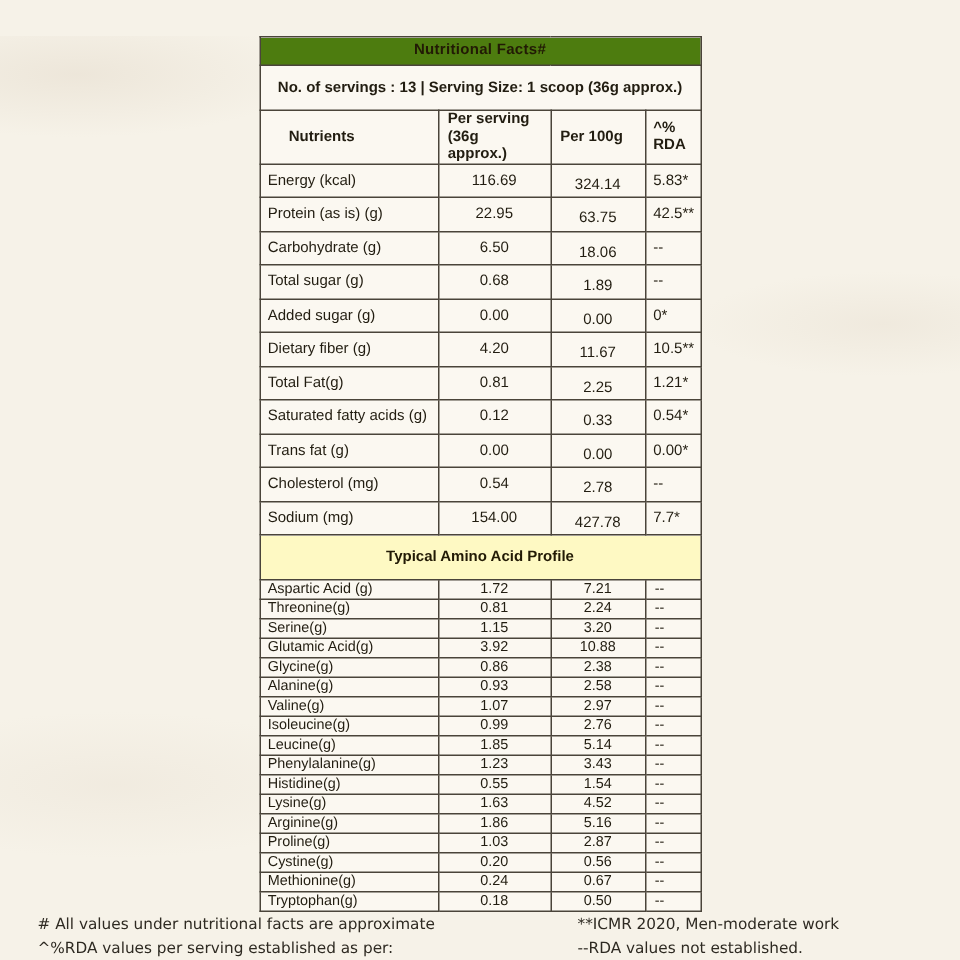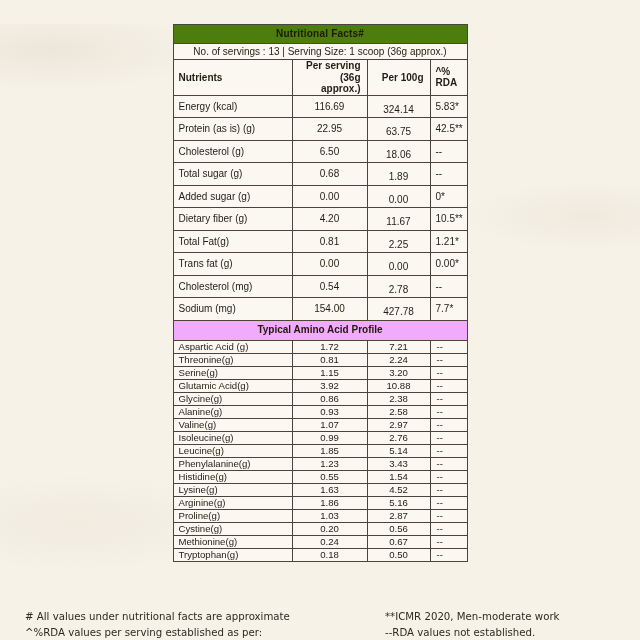--- a/index.html
+++ b/index.html
@@ -36,41 +36,41 @@
   .title-row td {
     background: #4d7c0f;
     height: 19px;
     text-align: center;
     font-weight: bold;
     font-size: 13.5px;
     letter-spacing: 0.2px;
     color: #221a05;
   }
   .serving-row td {
-    height: 16px;
+    height: 30px;
     text-align: center;
-    font-weight: normal;
+    font-weight: bold;
     font-size: 10.3px;
   }
   .header-row th {
     height: 26px;
     font-weight: bold;
     font-size: 9.8px;
   }
-  .header-row th.c-name { text-align: left; padding-left: 5px; }
-  .header-row th.c-serv, .header-row th.c-100 { text-align: right; padding: 0 6px; }
+  .header-row th.c-name { text-align: left; padding-left: 19px; }
+  .header-row th.c-serv, .header-row th.c-100 { text-align: left; padding: 0 6px; }
   .header-row th.c-rda { text-align: left; padding-left: 5px; white-space: pre-line; }
   tbody.main td { height: 22.5px; }
   tbody.main td.c-name { text-align: left; padding-left: 5px; vertical-align: middle; }
   tbody.main td.c-serv { text-align: center; vertical-align: middle; }
   tbody.main td.c-100  { text-align: center; vertical-align: top; padding-top: 8px; }
   tbody.main td.c-rda  { text-align: left; padding-left: 5px; vertical-align: middle; }
   .amino-title-row td {
-    background: #f0abfc;
-    height: 20px;
+    background: #fef9c3;
+    height: 30px;
     text-align: center;
     font-weight: bold;
     font-size: 11px;
     color: #221a05;
   }
   tbody.amino td { height: 13px; font-size: 9.6px; vertical-align: middle; }
   tbody.amino td.c-name { text-align: left; padding-left: 5px; }
   tbody.amino td.c-serv, tbody.amino td.c-100 { text-align: center; }
   tbody.amino td.c-rda { text-align: left; padding-left: 6px; }
   .footnotes {
@@ -119,21 +119,21 @@
     <td class="c-100">324.14</td>
     <td class="c-rda">5.83*</td>
   </tr>
         <tr>
     <td class="c-name">Protein (as is) (g)</td>
     <td class="c-serv">22.95</td>
     <td class="c-100">63.75</td>
     <td class="c-rda">42.5**</td>
   </tr>
         <tr>
-    <td class="c-name">Cholesterol (g)</td>
+    <td class="c-name">Carbohydrate (g)</td>
     <td class="c-serv">6.50</td>
     <td class="c-100">18.06</td>
     <td class="c-rda">--</td>
   </tr>
         <tr>
     <td class="c-name">Total sugar (g)</td>
     <td class="c-serv">0.68</td>
     <td class="c-100">1.89</td>
     <td class="c-rda">--</td>
   </tr>
@@ -147,20 +147,26 @@
     <td class="c-name">Dietary fiber (g)</td>
     <td class="c-serv">4.20</td>
     <td class="c-100">11.67</td>
     <td class="c-rda">10.5**</td>
   </tr>
         <tr>
     <td class="c-name">Total Fat(g)</td>
     <td class="c-serv">0.81</td>
     <td class="c-100">2.25</td>
     <td class="c-rda">1.21*</td>
+  </tr>
+        <tr>
+    <td class="c-name">Saturated fatty acids (g)</td>
+    <td class="c-serv">0.12</td>
+    <td class="c-100">0.33</td>
+    <td class="c-rda">0.54*</td>
   </tr>
         <tr>
     <td class="c-name">Trans fat (g)</td>
     <td class="c-serv">0.00</td>
     <td class="c-100">0.00</td>
     <td class="c-rda">0.00*</td>
   </tr>
         <tr>
     <td class="c-name">Cholesterol (mg)</td>
     <td class="c-serv">0.54</td>

